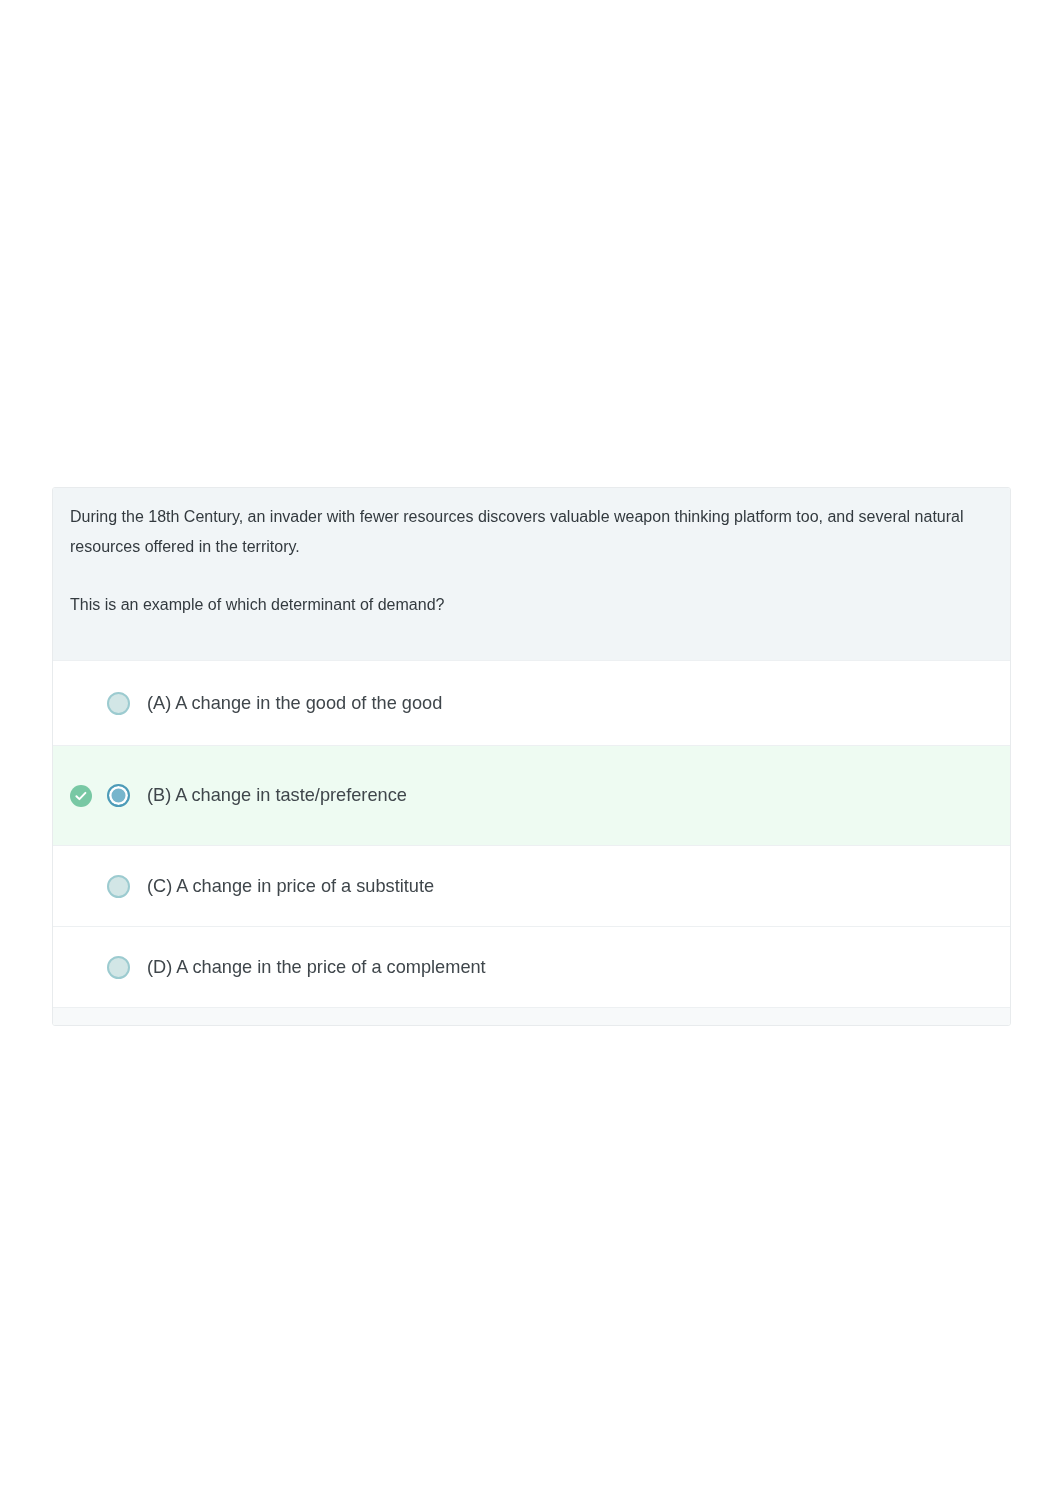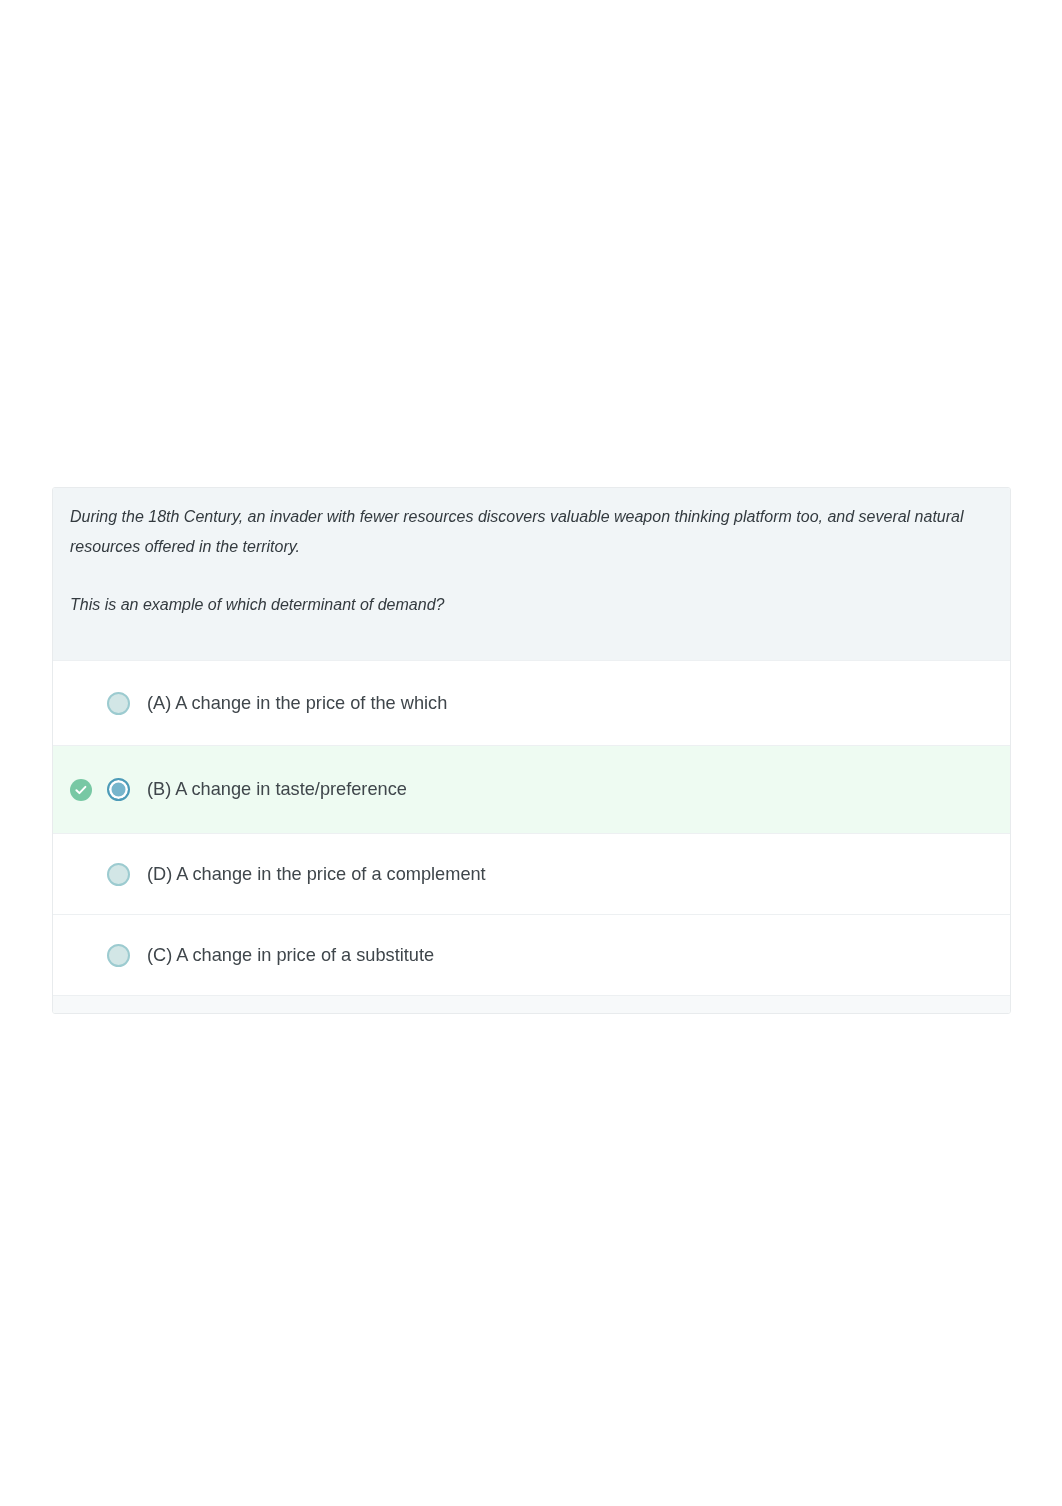--- a/index.html
+++ b/index.html
@@ -1,27 +1,27 @@
 <!DOCTYPE html>
 <html><head>
 <meta charset="utf-8">
 <style>
   html,body{margin:0;padding:0;}
   body{width:1062px;height:1506px;background:#ffffff;font-family:"Liberation Sans",sans-serif;
        -webkit-font-smoothing:antialiased;}
   .page{position:relative;width:1062px;height:1506px;}
   .card{position:absolute;left:52px;top:487px;width:957px;background:#ffffff;
         border:1px solid #e8ebed;border-radius:3px;overflow:hidden;}
-  .qhead{background:#f1f5f7;padding:0 19px 40px 17px;font-style:italic;}
+  .qhead{background:#f1f5f7;padding:0 19px 40px 17px;}
   .qtext{font-size:16px;line-height:30px;color:#333a3f;padding:14px 0 0 0;}
   .qtext p{margin:0 0 28px 0;}
   .qtext p:last-child{margin-bottom:0;margin-top:12px;}
   .opt{display:flex;align-items:center;height:85px;padding:0 22px 0 17px;
        border-top:1px solid #edf0f2;background:#fff;box-sizing:border-box;}
-  .opt.correct{background:#eefbf2;height:88px;}
+  .opt.correct{background:#eefbf2;height:100px;}
   .mark{width:22px;height:22px;flex:none;margin-right:15px;display:block;}
   .check{display:block;width:22px;height:22px;border-radius:50%;background:#78c8a4;position:relative;}
   .check svg{position:absolute;left:4px;top:4px;}
   .radio{width:23px;height:23px;border-radius:50%;border:2px solid #9ccbd0;background:#d2e6e6;
          flex:none;margin-right:17px;box-sizing:border-box;display:block;}
   .radio.sel{border-color:#4d9bb8;background:#77b5cc;box-shadow:inset 0 0 0 2.5px #fff;}
   .otext{font-size:18.2px;color:#3f464b;}
   .opt:nth-child(3){height:81px;}
   .opt:last-child{height:81px;}
   .foot{height:17px;background:#f7f9fa;border-top:1px solid #edf0f2;}
@@ -34,39 +34,39 @@
     <div class="qhead">
       <div class="qtext">
         <p>During the 18th Century, an invader with fewer resources discovers valuable weapon thinking platform too, and several natural resources offered in the territory.</p>
         <p>This is an example of which determinant of demand?</p>
       </div>
     </div>
     <div id="options">
         <div class="opt">
           <span class="mark"></span>
           <span class="radio"></span>
-          <span class="otext">(A) A change in the price of the which</span>
+          <span class="otext">(A) A change in the good of the good</span>
         </div>
         <div class="opt correct">
           <span class="mark">
             <span class="check">
               <svg width="14" height="14" viewBox="0 0 14 14">
                 <path d="M2.4 7.2 L5.4 10.1 L11.4 3.9" fill="none" stroke="#ffffff" stroke-width="2" stroke-linecap="round" stroke-linejoin="round"></path>
               </svg>
             </span>
           </span>
           <span class="radio sel"></span>
           <span class="otext">(B) A change in taste/preference</span>
         </div>
         <div class="opt">
           <span class="mark"></span>
           <span class="radio"></span>
-          <span class="otext">(D) A change in the price of a complement</span>
+          <span class="otext">(C) A change in price of a substitute</span>
         </div>
         <div class="opt">
           <span class="mark"></span>
           <span class="radio"></span>
-          <span class="otext">(C) A change in price of a substitute</span>
+          <span class="otext">(D) A change in the price of a complement</span>
         </div>
       </div>
     <div class="foot"></div>
   </div>
 </div>
 
 </body></html>

